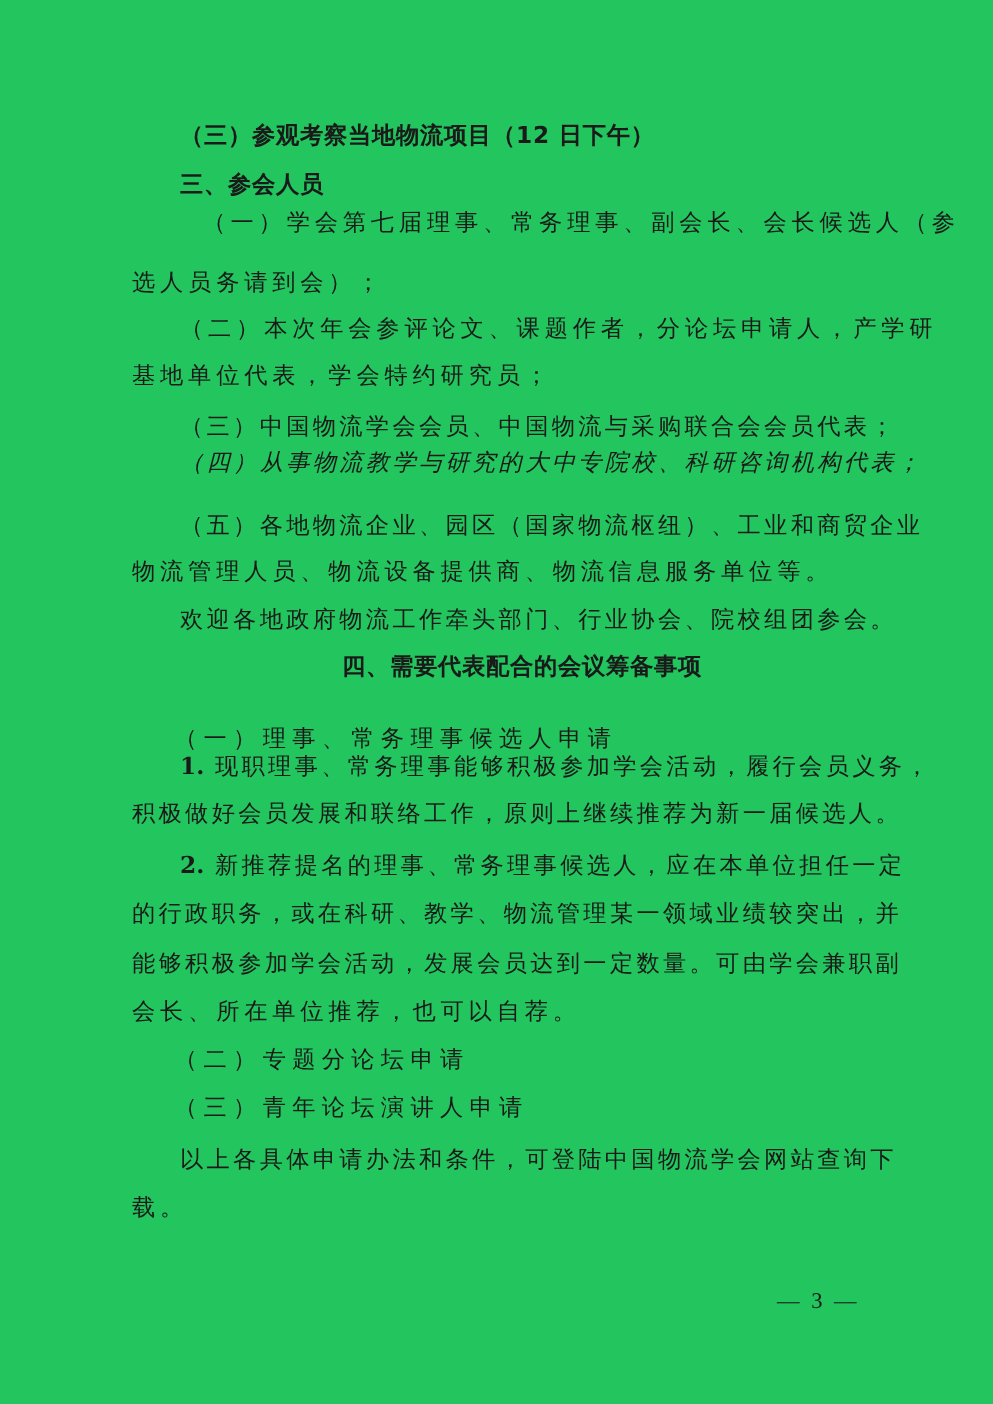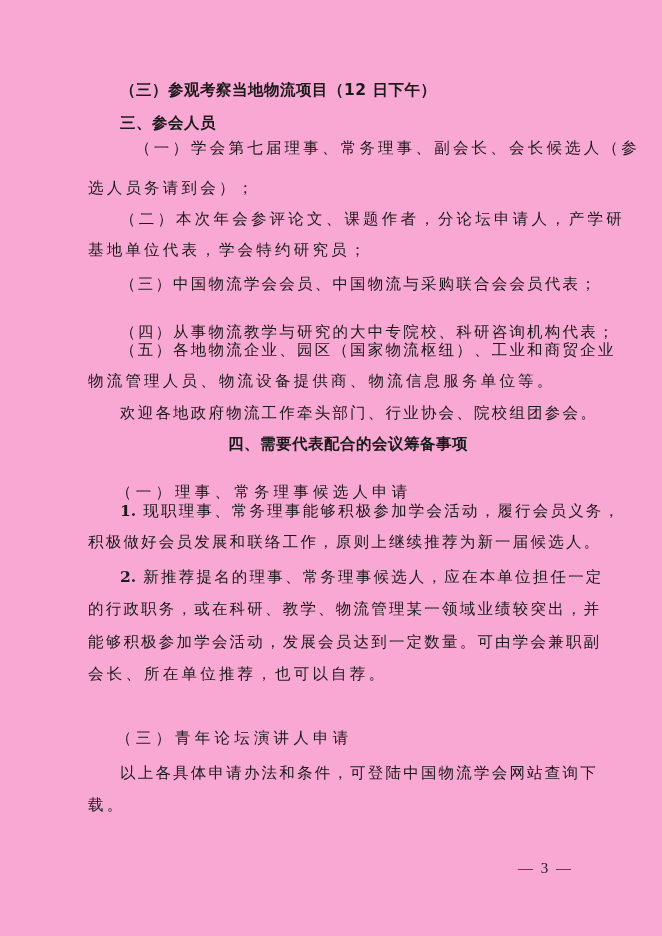--- a/index.html
+++ b/index.html
@@ -1,18 +1,18 @@
 <!DOCTYPE html>
 <html><head>
 <meta charset="utf-8">
 <style>
   html, body { margin: 0; padding: 0; background: #ffffff; }
   body { width: 662px; height: 936px; position: relative; overflow: hidden;
          font-family: "DejaVu Serif", "Liberation Serif", serif; color: #1a1a1a; }
-  .page { position: absolute; left: 0; top: 0; width: 662px; height: 936px; background: #f9a8d4; }
+  .page { position: absolute; left: 0; top: 0; width: 662px; height: 936px; background: #22c55e; }
   .line { position: absolute; left: 88px; width: 488px; font-size: 15.5px; line-height: 20px;
           white-space: nowrap; letter-spacing: 3.2px; }
   .indent { left: 120px; width: 456px; }
   .indent-sm { left: 116px; }
   .bold { font-family: "DejaVu Sans", "Liberation Sans", sans-serif; font-weight: bold; letter-spacing: 0.5px; font-size: 15.5px; }
   .sub { letter-spacing: 4.2px; }
   .num-line { letter-spacing: 2.2px; }
   .num { font-weight: bold; letter-spacing: 0; }
   .pageno { position: absolute; left: 518px; top: 860px; font-size: 15px; letter-spacing: 2px;
             font-family: "Liberation Serif", "DejaVu Serif", serif; }
@@ -25,21 +25,21 @@
   <div class="line indent bold" style="top:80px;">（三）参观考察当地物流项目（12 日下午）</div>
   <div class="line indent bold" style="top:113px;">三、参会人员</div>
 
   <div class="line indent" style="top:138px;margin-left:15px;">（一）学会第七届理事、常务理事、副会长、会长候选人（参</div>
   <div class="line" style="top:178px;">选人员务请到会）；</div>
 
   <div class="line indent" style="top:209px;">（二）本次年会参评论文、课题作者，分论坛申请人，产学研</div>
   <div class="line" style="top:240px;">基地单位代表，学会特约研究员；</div>
 
   <div class="line indent num-line" style="top:274px;">（三）中国物流学会会员、中国物流与采购联合会会员代表；</div>
-  <div class="line indent num-line" style="top:322px;">（四）从事物流教学与研究的大中专院校、科研咨询机构代表；</div>
+  <div class="line indent num-line" style="top:298px;font-style:italic;">（四）从事物流教学与研究的大中专院校、科研咨询机构代表；</div>
 
   <div class="line indent num-line" style="top:340px;">（五）各地物流企业、园区（国家物流枢纽）、工业和商贸企业</div>
   <div class="line" style="top:371px;">物流管理人员、物流设备提供商、物流信息服务单位等。</div>
 
   <div class="line indent num-line" style="top:403px;">欢迎各地政府物流工作牵头部门、行业协会、院校组团参会。</div>
 
   <div class="line indent bold" style="top:434px;text-align:center;">四、需要代表配合的会议筹备事项</div>
 
   <div class="line indent-sm line sub" style="top:482px;">（一）理事、常务理事候选人申请</div>
 
@@ -50,19 +50,20 @@
   <div class="line num-line" style="top:532px;">积极做好会员发展和联络工作，原则上继续推荐为新一届候选人。</div>
 
   <div class="line indent num-line" style="top:567px;">
     <span class="num">2.</span>
     <span>新推荐提名的理事、常务理事候选人，应在本单位担任一定</span>
   </div>
   <div class="line num-line" style="top:599px;">的行政职务，或在科研、教学、物流管理某一领域业绩较突出，并</div>
   <div class="line num-line" style="top:632px;">能够积极参加学会活动，发展会员达到一定数量。可由学会兼职副</div>
   <div class="line" style="top:664px;">会长、所在单位推荐，也可以自荐。</div>
 
+  <div class="line indent-sm sub" style="top:696px;">（二）专题分论坛申请</div>
   <div class="line indent-sm sub" style="top:728px;">（三）青年论坛演讲人申请</div>
 
   <div class="line indent num-line" style="top:763px;text-align:right;">以上各具体申请办法和条件，可登陆中国物流学会网站查询下</div>
   <div class="line" style="top:795px;">载。</div>
 
   <div class="pageno">— 3 —</div>
 </div>
 
 </body></html>

